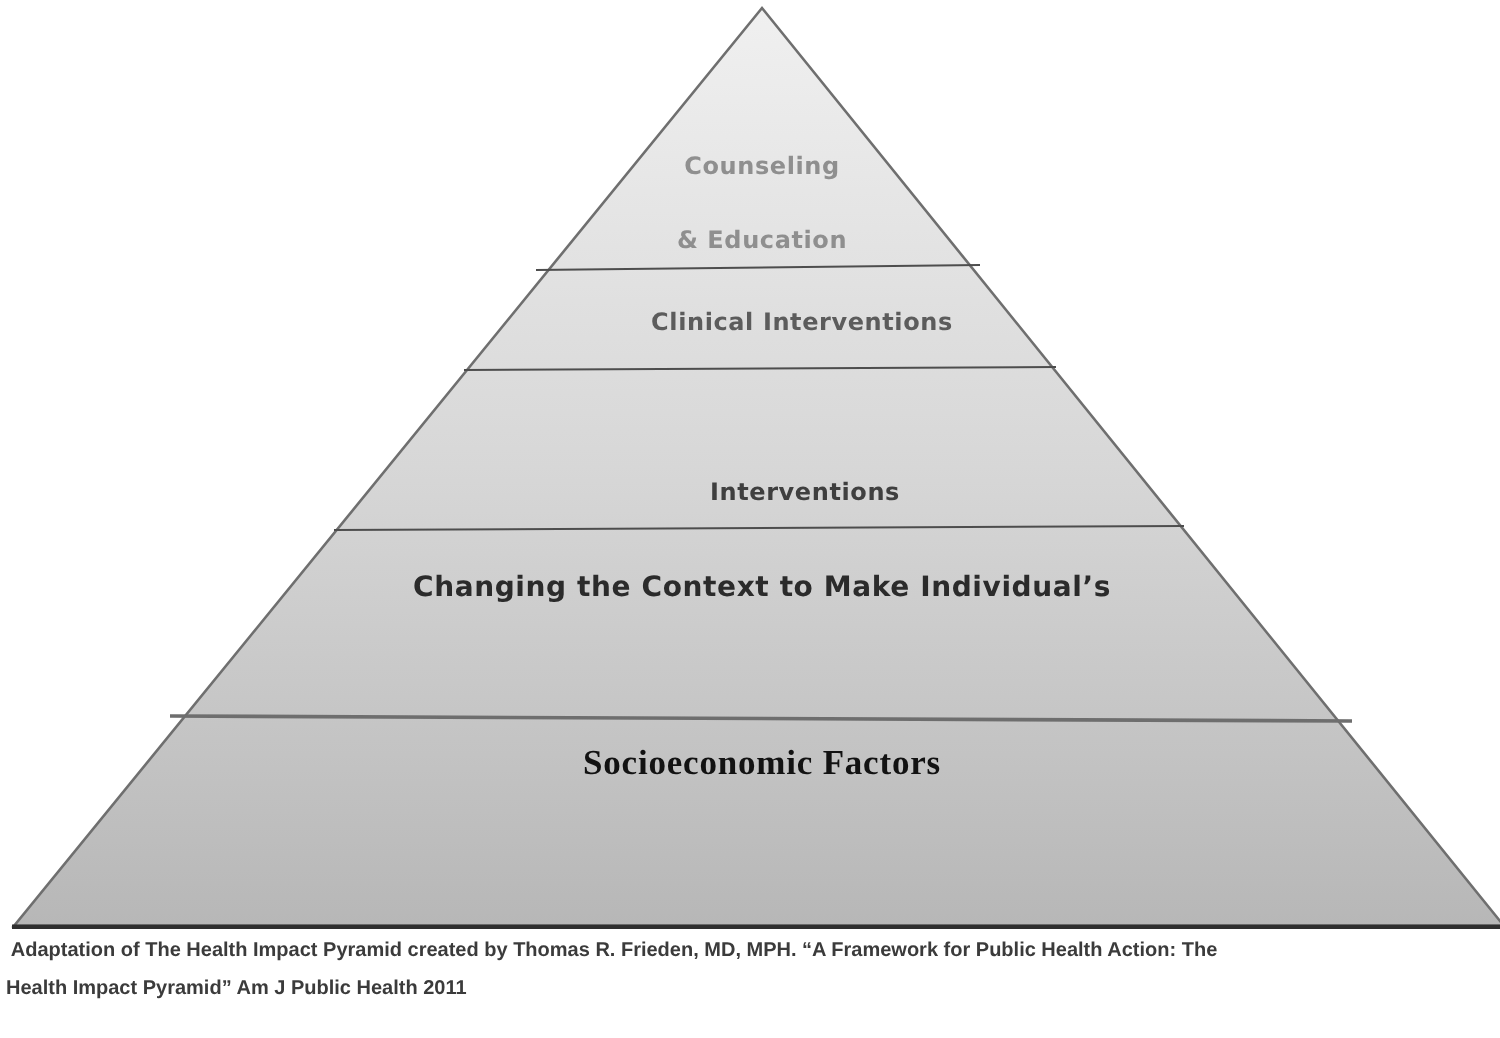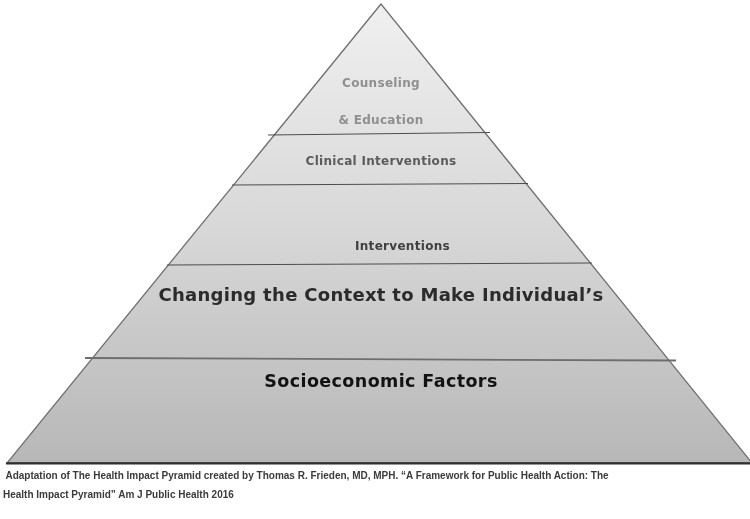--- a/index.html
+++ b/index.html
@@ -16,25 +16,25 @@
   .tier-label {
     position: absolute;
     left: 381px;
     transform: translateX(-50%);
     white-space: nowrap;
     font-weight: bold;
     letter-spacing: 0.3px;
     text-align: center;
   }
   .t-size-sm { font-size: 12px; line-height: 14px; }
-  .t-size-md { font-size: 18px; line-height: 15px; }
-  .t-size-lg { font-size: 17.5px; line-height: 22px; letter-spacing: 0.4px; }
+  .t-size-md { font-size: 14px; line-height: 15px; }
+  .t-size-lg { font-size: 17.5px; line-height: 22px; letter-spacing: 0.4px; font-family: Liberation Serif, serif; }
 
   .c-tier1 { color: #8f8f8f; }
-  .c-tier2 { color: #5c5c5c; }
+  .c-tier2 { color: #5c5c5c; margin-left: 20px; }
   .c-tier3 { color: #3f3f3f; }
   .c-tier4 { color: #2b2b2b; }
   .c-tier5 { color: #121212; }
 
   .t1-l1 { top: 76px; }
   .t1-l2 { top: 113px; }
   .t2-l1 { top: 154px; }
   .t3-l1 { top: 199px; }
   .t3-l2 { top: 239px; padding-left: 43px; }
   .t4-l1 { top: 287px; }
@@ -84,16 +84,16 @@
   <div class="tier-label t-size-sm c-tier2 t2-l1">Clinical Interventions</div>
 
   <div class="tier-label t-size-sm c-tier3 t3-l2">Interventions</div>
 
   <div class="tier-label t-size-md c-tier4 t4-l1">Changing the Context to Make Individual’s</div>
 
   <div class="tier-label t-size-lg c-tier5 t5-l1">Socioeconomic Factors</div>
 
   <div class="caption">
     <div class="caption-line"> Adaptation of The Health Impact Pyramid created by Thomas R. Frieden, MD, MPH. “A Framework for Public Health Action: The</div>
-    <div class="caption-line">Health Impact Pyramid” Am J Public Health 2016</div>
+    <div class="caption-line">Health Impact Pyramid” Am J Public Health 2011</div>
   </div>
 
 </div>
 
 </body></html>

